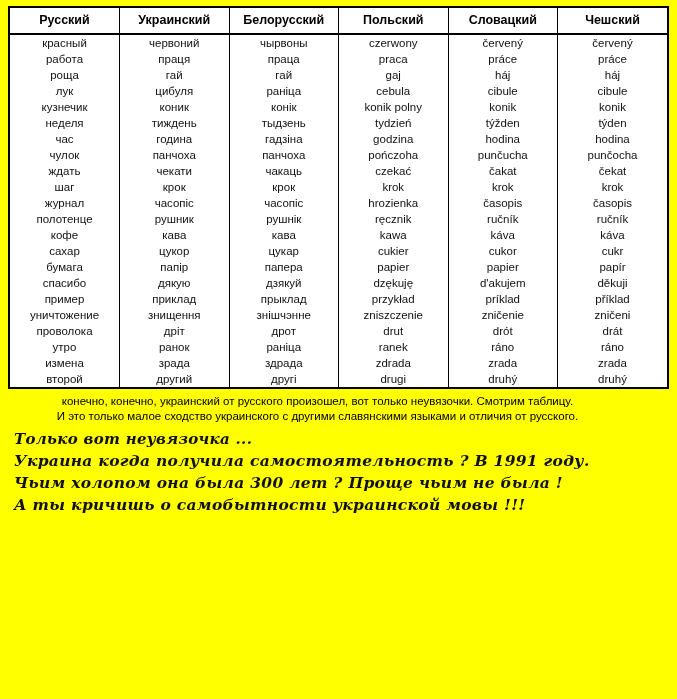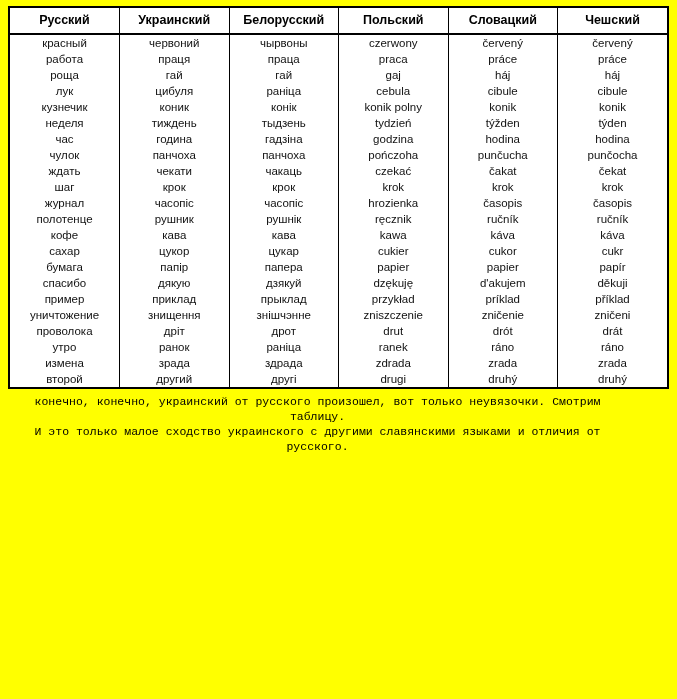--- a/index.html
+++ b/index.html
@@ -54,21 +54,21 @@
     overflow: hidden;
   }
   table.vocab td:last-child { border-right: none; }
 
   .caption {
     margin-top: 5px;
     text-align: center;
     font-size: 11.5px;
     color: #000;
     line-height: 15px;
-    font-family: Liberation Mono, monospace;
+    font-family: Liberation Sans, sans-serif;
   }
   .handwriting {
     margin-top: 4px;
     padding: 0 6px;
     font-family: "DejaVu Serif", serif;
     font-style: italic;
     font-weight: bold;
     color: #111;
     font-size: 15.5px;
     line-height: 22px;
@@ -278,14 +278,20 @@
           </tr>
       </tbody>
     </table>
   </div>
 
   <div class="caption">
     <div>конечно, конечно, украинский от русского произошел, вот только неувязочки. Смотрим таблицу.</div>
     <div>И это только малое сходство украинского с другими славянскими языками и отличия от русского.</div>
   </div>
 
+  <div class="handwriting">
+    <div class="line hw-1">Только вот неувязочка ...</div>
+    <div class="line hw-2">Украина когда получила самостоятельность ? В 1991 году.</div>
+    <div class="line hw-3">Чьим холопом она была 300 лет ? Проще чьим не была !</div>
+    <div class="line hw-4">А ты кричишь о самобытности украинской мовы !!!</div>
+  </div>
 
 </div>
 
 </body></html>

